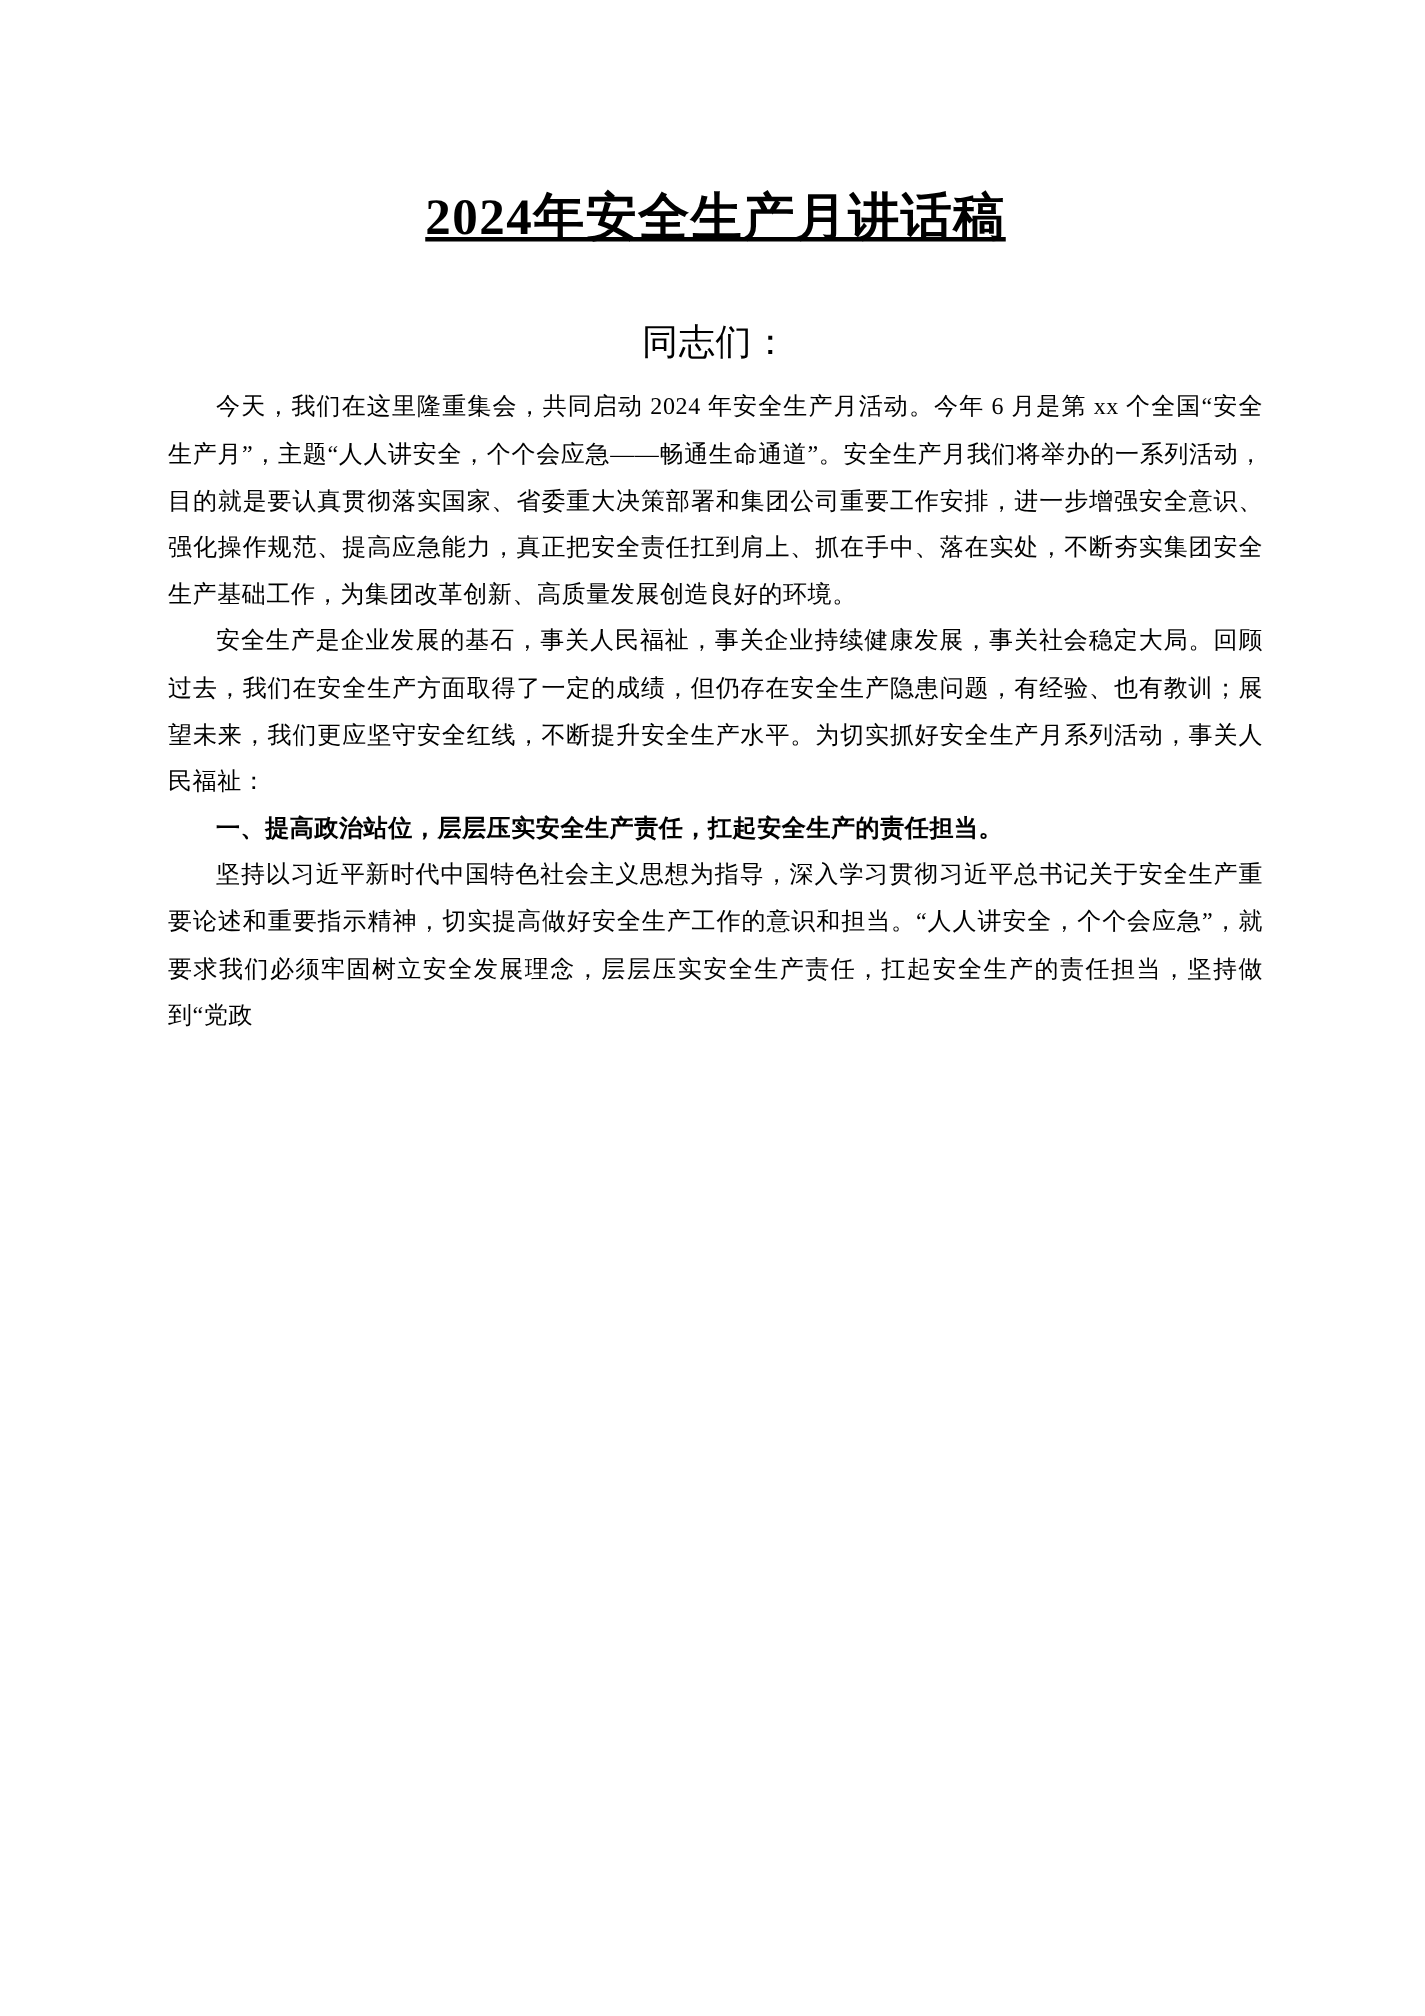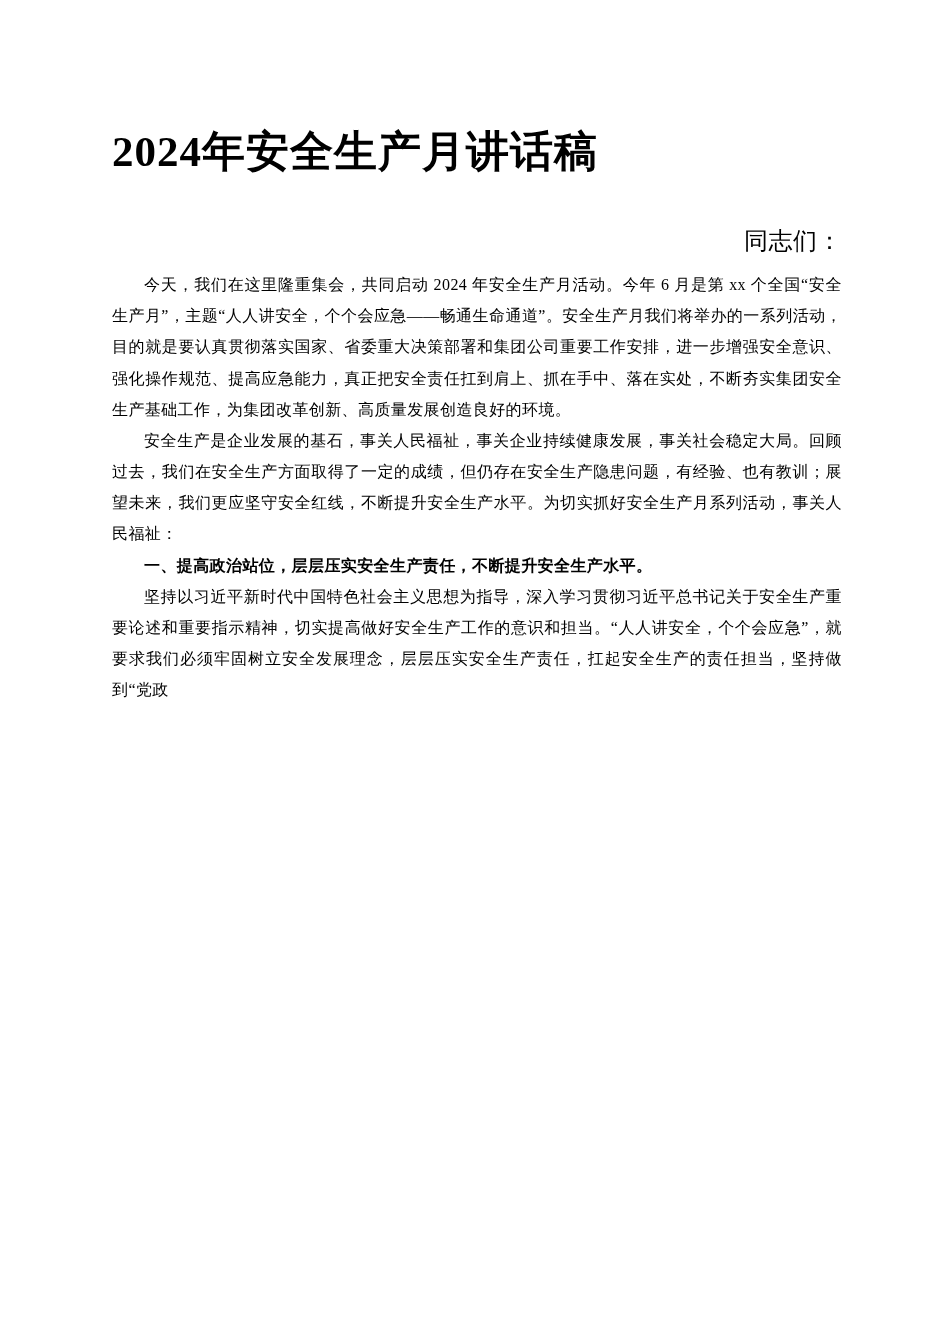--- a/index.html
+++ b/index.html
@@ -16,33 +16,35 @@
   }
   .page {
     width: 950px;
     height: 1344px;
     box-sizing: border-box;
     padding: 108px 108px 40px 112px;
     background: #ffffff;
     position: relative;
   }
   .doc-title {
-    font-size: 43px;
+    text-align: center;
+    font-size: 34px;
     font-weight: bold;
     letter-spacing: 1px;
     line-height: 1.4;
     margin: 14px 0 36px 0;
     font-family: "Liberation Serif", "DejaVu Serif", serif;
+    text-decoration: underline;
   }
   .salutation {
     font-size: 24px;
     line-height: 1.95;
     letter-spacing: 0.5px;
     margin: 0 0 4px 0;
-    text-align: right;
+    text-align: center;
   }
   p.body-par {
     font-size: 16px;
     line-height: 1.95;
     letter-spacing: 0.4px;
     margin: 0;
     text-align: justify;
     text-align-last: left;
     text-indent: 2em;
     word-break: break-all;
@@ -57,17 +59,17 @@
 <div class="page">
 
   <h1 class="doc-title">2024年安全生产月讲话稿</h1>
 
   <div class="salutation">同志们：</div>
 
   <p class="body-par">今天，我们在这里隆重集会，共同启动 2024 年安全生产月活动。今年 6 月是第 xx 个全国“安全生产月”，主题“人人讲安全，个个会应急——畅通生命通道”。安全生产月我们将举办的一系列活动，目的就是要认真贯彻落实国家、省委重大决策部署和集团公司重要工作安排，进一步增强安全意识、强化操作规范、提高应急能力，真正把安全责任扛到肩上、抓在手中、落在实处，不断夯实集团安全生产基础工作，为集团改革创新、高质量发展创造良好的环境。</p>
 
   <p class="body-par">安全生产是企业发展的基石，事关人民福祉，事关企业持续健康发展，事关社会稳定大局。回顾过去，我们在安全生产方面取得了一定的成绩，但仍存在安全生产隐患问题，有经验、也有教训；展望未来，我们更应坚守安全红线，不断提升安全生产水平。为切实抓好安全生产月系列活动，事关人民福祉：</p>
 
-  <p class="body-par heading">一、提高政治站位，层层压实安全生产责任，不断提升安全生产水平。</p>
+  <p class="body-par heading">一、提高政治站位，层层压实安全生产责任，扛起安全生产的责任担当。</p>
 
   <p class="body-par">坚持以习近平新时代中国特色社会主义思想为指导，深入学习贯彻习近平总书记关于安全生产重要论述和重要指示精神，切实提高做好安全生产工作的意识和担当。“人人讲安全，个个会应急”，就要求我们必须牢固树立安全发展理念，层层压实安全生产责任，扛起安全生产的责任担当，坚持做到“党政</p>
 
 </div>
 
 </body></html>

